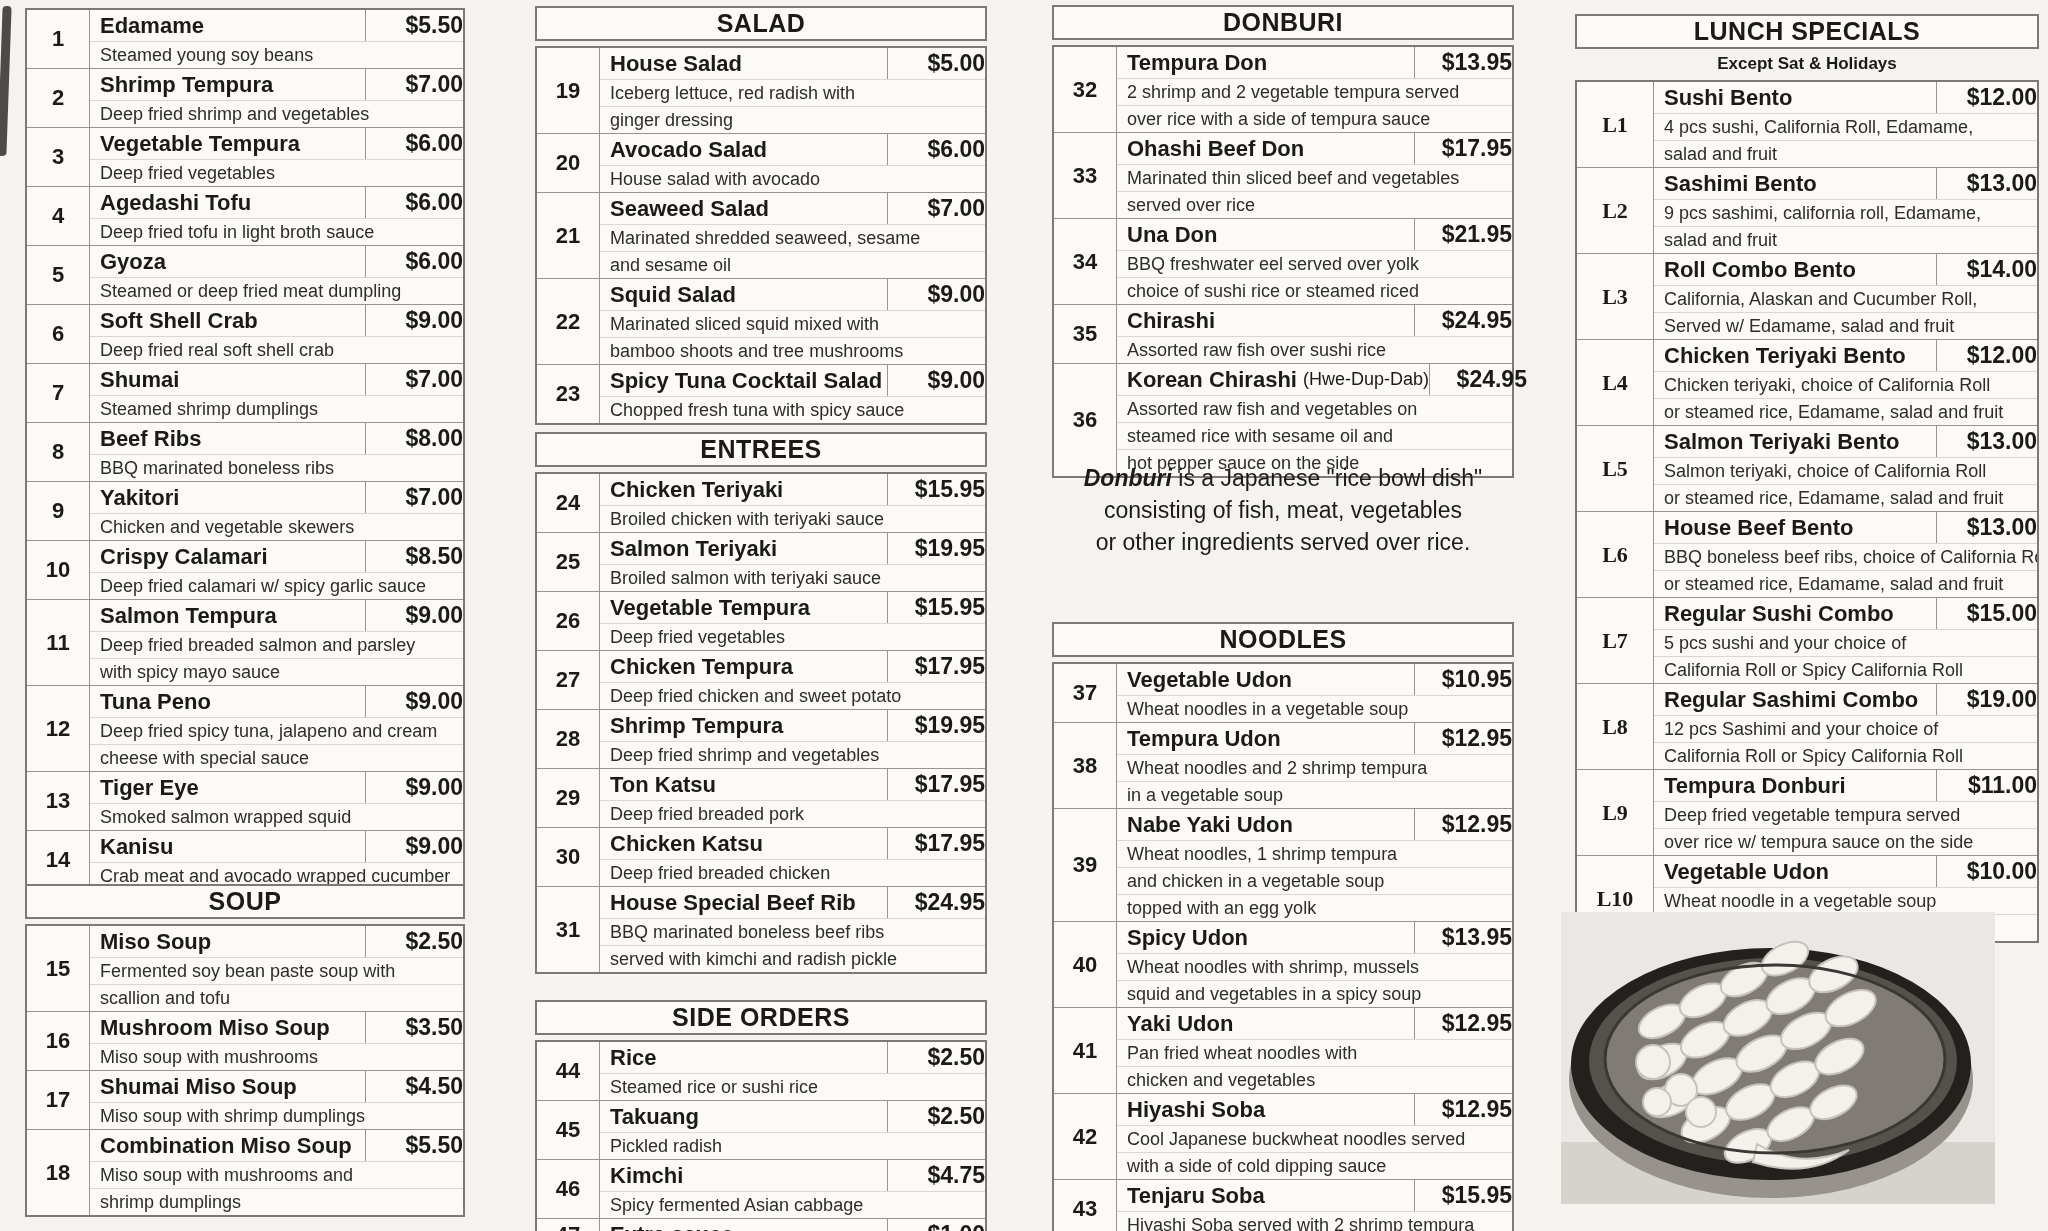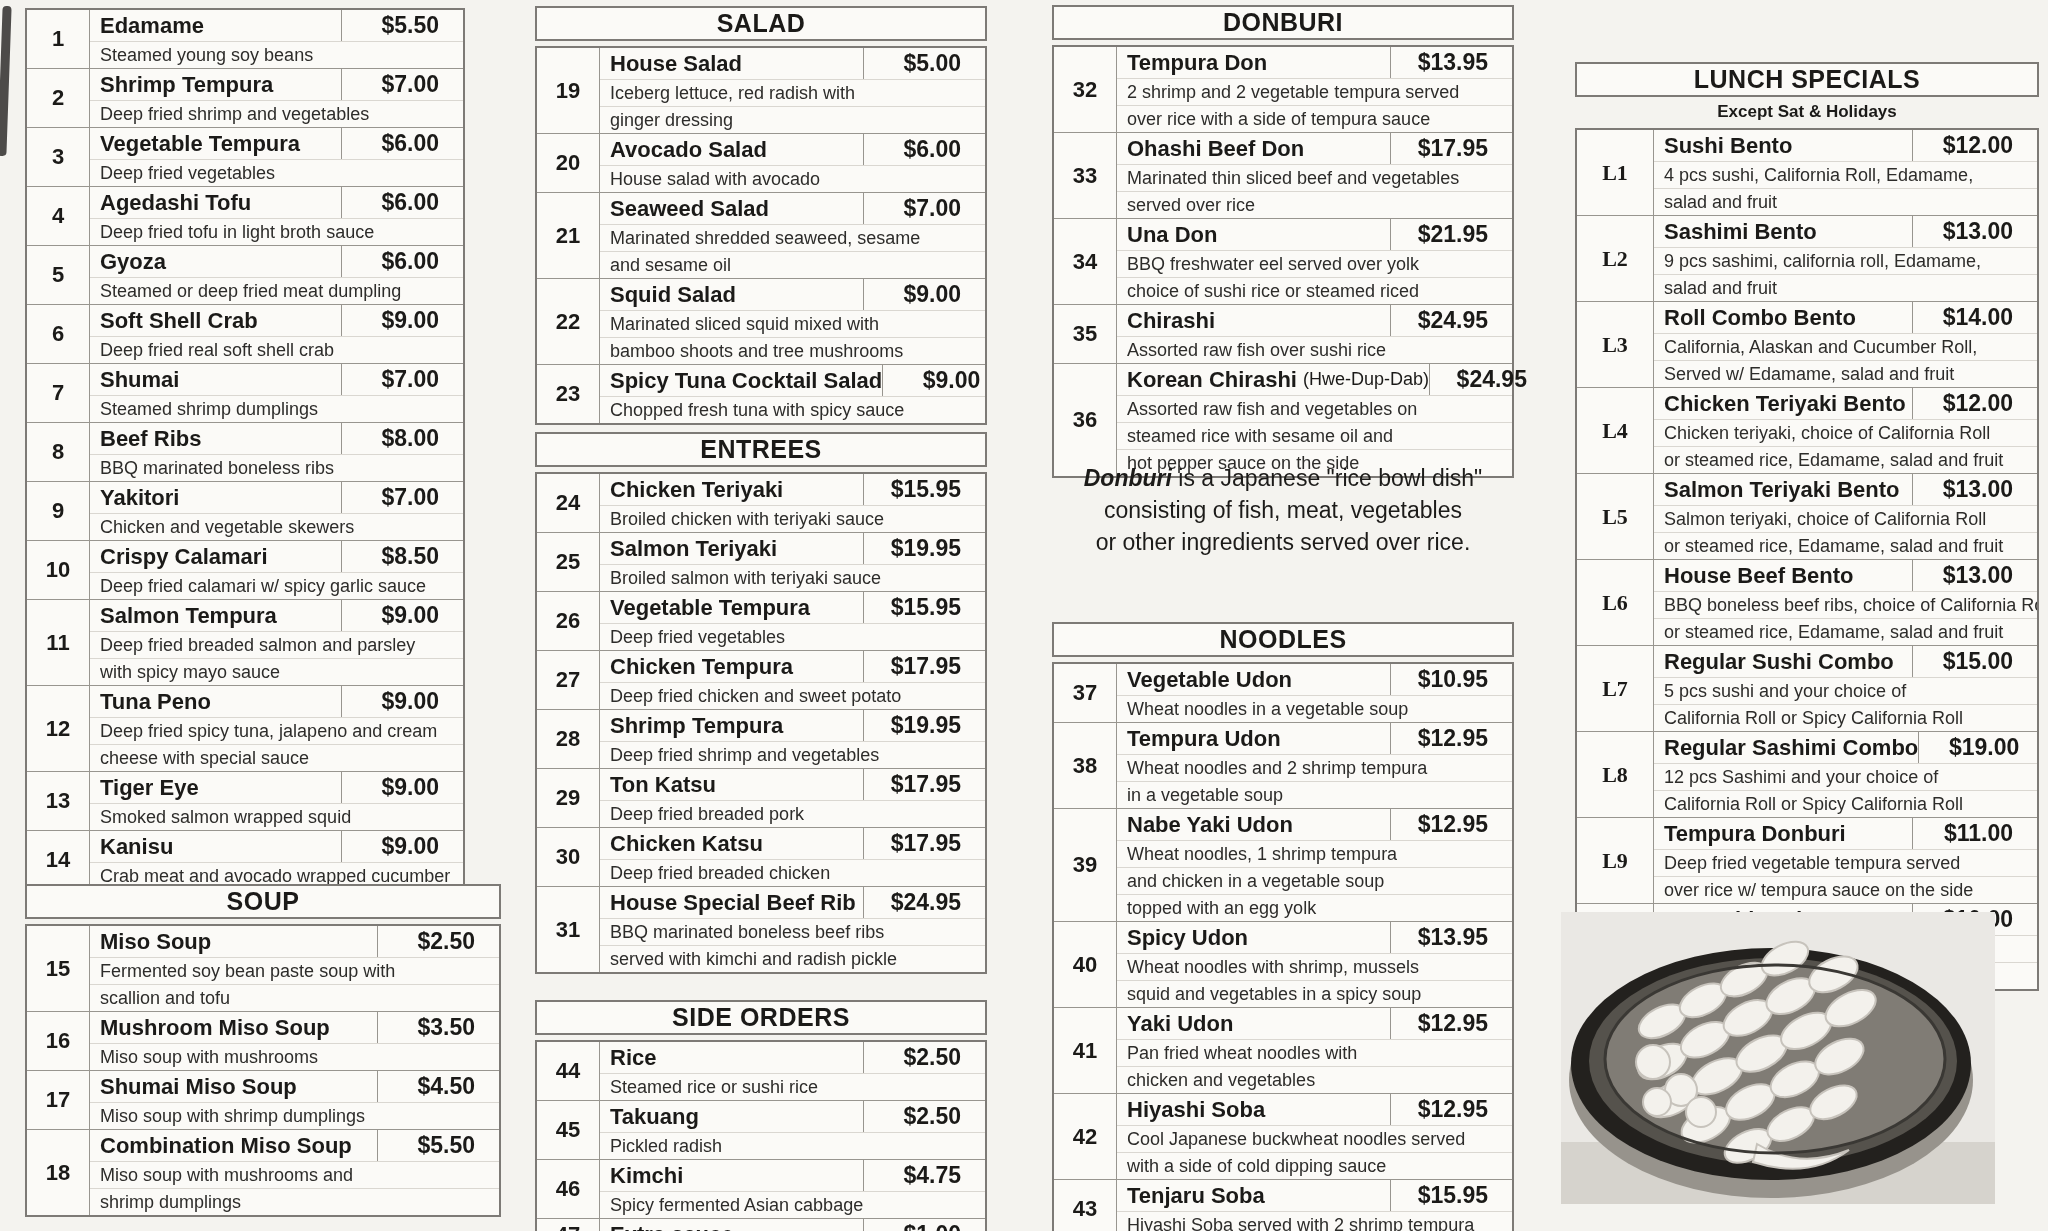--- a/index.html
+++ b/index.html
@@ -13,21 +13,21 @@
   .item + .item{border-top:1.5px solid #98958f;}
   .num{width:62px;flex:none;display:flex;align-items:center;justify-content:center;
        font-size:22px;font-weight:700;border-right:1.5px solid #98958f;}
   .col4 .num{width:76px;font-family:Liberation Serif, serif;}
   .body{flex:1;min-width:0;}
   .titlerow{display:flex;height:31px;}
   .iname{flex:1;display:flex;align-items:center;padding-left:10px;
          font-size:22px;font-weight:700;white-space:nowrap;}
   .isuffix{font-weight:400;font-size:18px;padding-left:6px;}
   .iprice{width:97px;flex:none;display:flex;align-items:center;justify-content:flex-end;
-          padding-right:24px;font-size:23px;font-weight:700;border-left:1.5px solid #98958f;}
+          padding-right:0;font-size:23px;font-weight:700;border-left:1.5px solid #98958f;}
   .col4 .iprice{width:100px;}
   .desc{height:26px;line-height:26px;padding-left:10px;font-size:18px;color:#2d2c2a;
         border-top:1px solid #dad7d1;white-space:nowrap;overflow:hidden;}
   .subtitle{text-align:center;font-size:17px;font-weight:700;margin:2px 0 6px 0;}
   #donburi-note{position:absolute;left:1040px;top:462px;width:486px;text-align:center;
         font-size:23px;line-height:32px;color:#1c1b19;}
   .note-bold{font-weight:700;font-style:italic;}
   #photo{position:absolute;left:1561px;top:912px;width:434px;height:292px;}
   #scan-artifact{position:absolute;left:0;top:6px;width:9px;height:150px;background:#2f2d2b;
         border-radius:4px;transform:rotate(2deg);opacity:.85;}
@@ -179,21 +179,21 @@
             <div class="titlerow">
               <span class="iname">Kanisu</span>
               <span class="iprice">$9.00</span>
             </div>
             <div class="desc">Crab meat and avocado wrapped cucumber</div>
           </div>
         </div>
       </div>
   </div>
 
-  <div class="section" style="left:25px;top:884px;width:476px;">
+  <div class="section" style="left:25px;top:884px;width:440px;">
     <div class="hdrbox">SOUP</div>
     <div class="itembox">
         <div class="item">
           <div class="num">15</div>
           <div class="body">
             <div class="titlerow">
               <span class="iname">Miso Soup</span>
               <span class="iprice">$2.50</span>
             </div>
             <div class="desc">Fermented soy bean paste soup with</div>
@@ -567,21 +567,21 @@
             <div class="titlerow">
               <span class="iname">Tenjaru Soba</span>
               <span class="iprice">$15.95</span>
             </div>
             <div class="desc">Hiyashi Soba served with 2 shrimp tempura</div>
           </div>
         </div>
       </div>
   </div>
 
-  <div class="section col4" style="left:1575px;top:14px;width:464px;margin-top:48px;">
+  <div class="section col4" style="left:1575px;top:14px;width:464px;">
     <div class="hdrbox">LUNCH SPECIALS</div>
     <div class="subtitle">Except Sat &amp; Holidays</div>
     <div class="itembox">
         <div class="item">
           <div class="num">L1</div>
           <div class="body">
             <div class="titlerow">
               <span class="iname">Sushi Bento</span>
               <span class="iprice">$12.00</span>
             </div>

